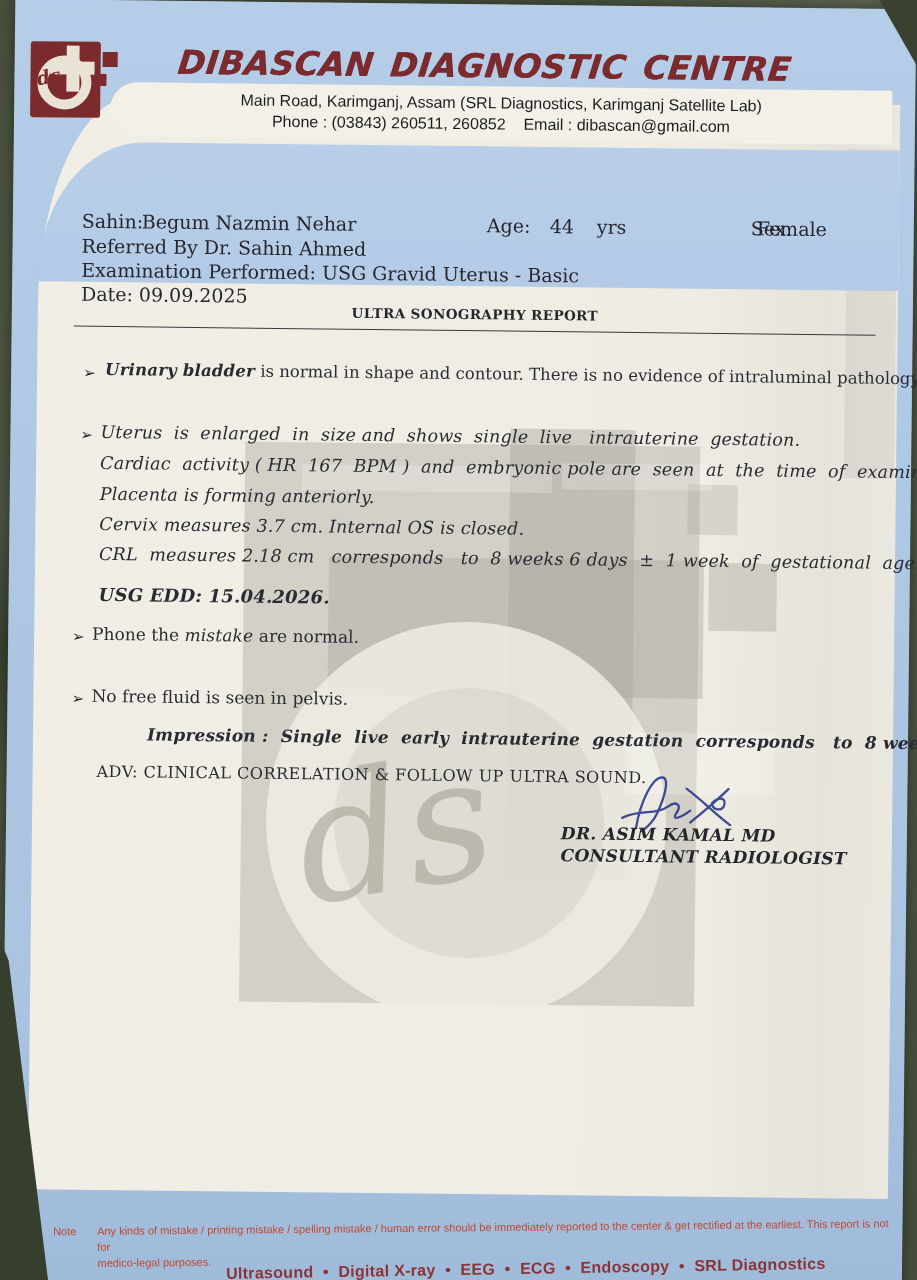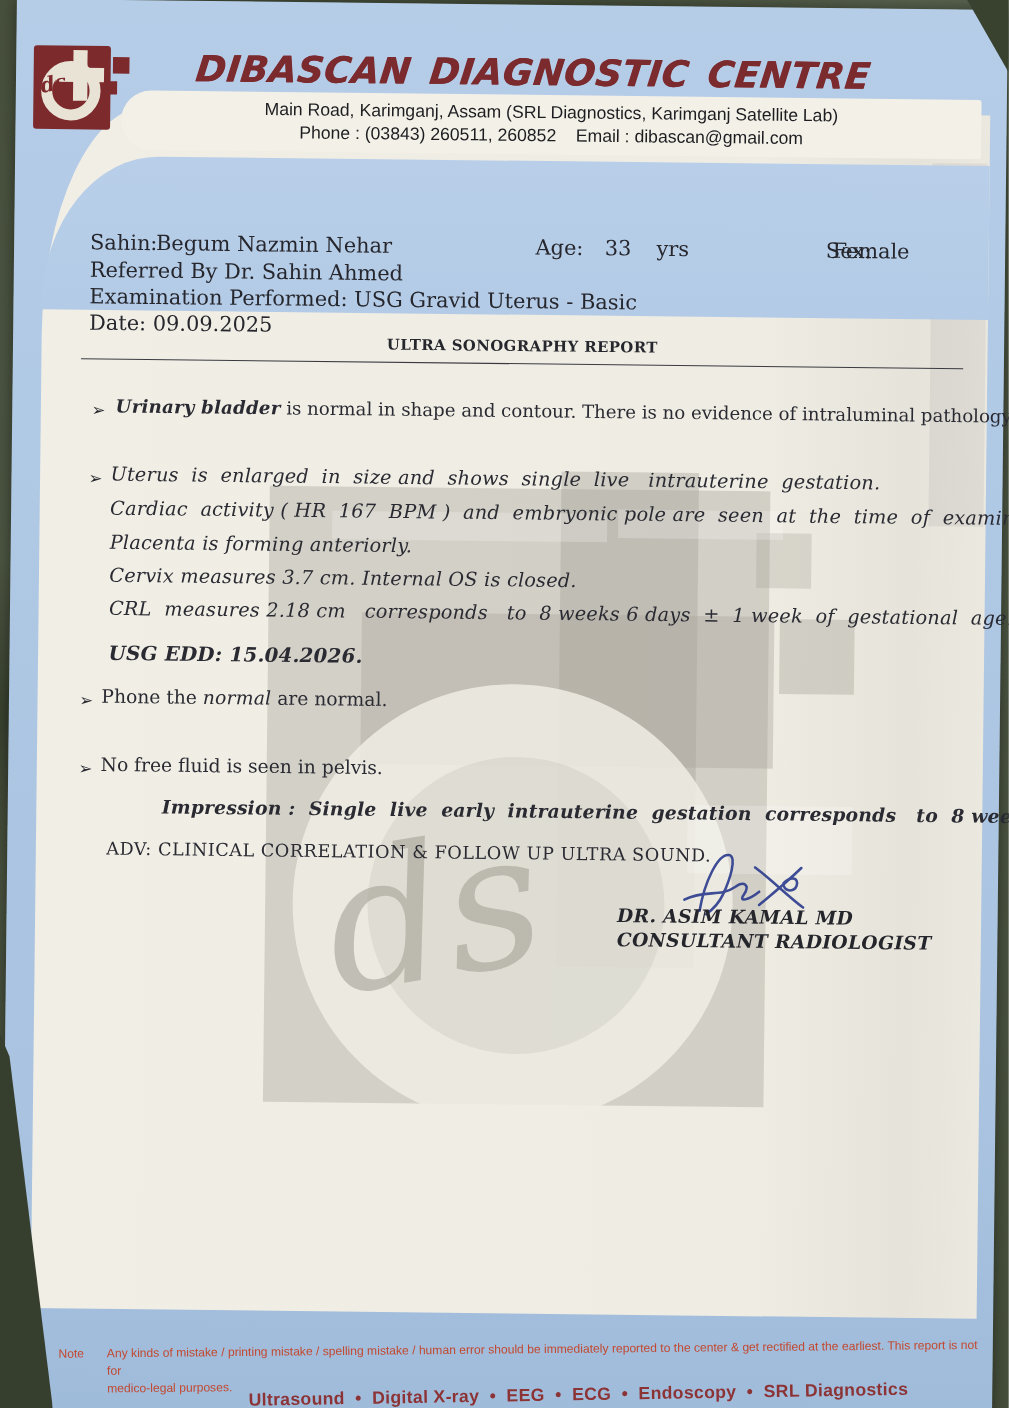--- a/index.html
+++ b/index.html
@@ -157,21 +157,21 @@
   <div class="clinic-title">DIBASCAN DIAGNOSTIC CENTRE</div>
 
   <div class="addr-banner">
     <div class="addr-line pw">Main Road, Karimganj, Assam (SRL Diagnostics, Karimganj Satellite Lab)</div>
     <div class="addr-line pw">Phone : (03843) 260511, 260852    Email : dibascan@gmail.com</div>
   </div>
 
   <div class="abs pt" style="left:69px;top:210px;">Sahin:</div>
   <div class="abs pt" style="left:129px;top:210px;">Begum Nazmin Nehar</div>
   <div class="abs pt" style="left:474px;top:210px;">Age:</div>
-  <div class="abs pt" style="left:537px;top:210px;">33</div>
+  <div class="abs pt" style="left:537px;top:210px;">44</div>
   <div class="abs pt" style="left:584px;top:210px;">yrs</div>
   <div class="abs pt" style="left:738px;top:210px;">Sex:</div>
   <div class="abs pt" style="left:744px;top:210px;">Female</div>
   <div class="abs pt" style="left:69px;top:235px;">Referred By Dr. Sahin Ahmed</div>
   <div class="abs pt" style="left:69px;top:259px;">Examination Performed: USG Gravid Uterus - Basic</div>
   <div class="abs pt" style="left:69px;top:283px;">Date: 09.09.2025</div>
 
   <div class="rpt-head">
     <span>ULTRA SONOGRAPHY REPORT</span>
   </div>
@@ -181,21 +181,21 @@
 
   <div class="abs bullet" style="left:70px;top:426px;">➢</div>
   <div class="abs fnd ital nw" style="left:90px;top:422px;font-size:17.5px;">Uterus  is  enlarged  in  size and  shows  single  live   intrauterine  gestation.</div>
   <div class="abs fnd ital nw" style="left:90px;top:453px;font-size:17.5px;">Cardiac  activity ( HR  167  BPM )  and  embryonic pole are  seen  at  the  time  of  examination.</div>
   <div class="abs fnd ital nw" style="left:90px;top:484px;font-size:17.5px;">Placenta is forming anteriorly.</div>
   <div class="abs fnd ital nw" style="left:90px;top:514px;font-size:17.5px;">Cervix measures 3.7 cm. Internal OS is closed.</div>
   <div class="abs fnd ital nw" style="left:90px;top:544px;font-size:17.5px;">CRL  measures 2.18 cm   corresponds   to  8 weeks 6 days  ±  1 week  of  gestational  age.</div>
   <div class="abs fnd ital bold nw" style="left:90px;top:584px;font-size:18px;">USG EDD: 15.04.2026.</div>
 
   <div class="abs bullet" style="left:64px;top:628px;">➢</div>
-  <div class="abs fnd nw" style="left:84px;top:624px;font-size:17px;"><span>Phone the </span><span class="ital">normal</span><span> are normal.</span></div>
+  <div class="abs fnd nw" style="left:84px;top:624px;font-size:17px;"><span>Phone the </span><span class="ital">mistake</span><span> are normal.</span></div>
 
   <div class="abs bullet" style="left:64px;top:690px;">➢</div>
   <div class="abs fnd nw" style="left:84px;top:686px;font-size:17px;">No free fluid is seen in pelvis.</div>
 
   <div class="abs fnd ital bold nw" style="left:140px;top:724px;font-size:17px;">Impression :  Single  live  early  intrauterine  gestation  corresponds   to  8 weeks 6 days  ±  1 week</div>
   <div class="abs fnd nw" style="left:90px;top:762px;font-size:16px;letter-spacing:.5px;">ADV: CLINICAL CORRELATION &amp; FOLLOW UP ULTRA SOUND.</div>
 
   <svg class="abs" style="left:608px;top:762px;" width="140" height="68" viewBox="0 0 140 68">
     <g fill="none" stroke="#2e3e8e" stroke-width="2.3" stroke-linecap="round" opacity="0.92">
       <path d="M22,60 C26,34 38,8 48,9 C56,10 49,32 43,45 C39,54 32,60 28,63"></path>

